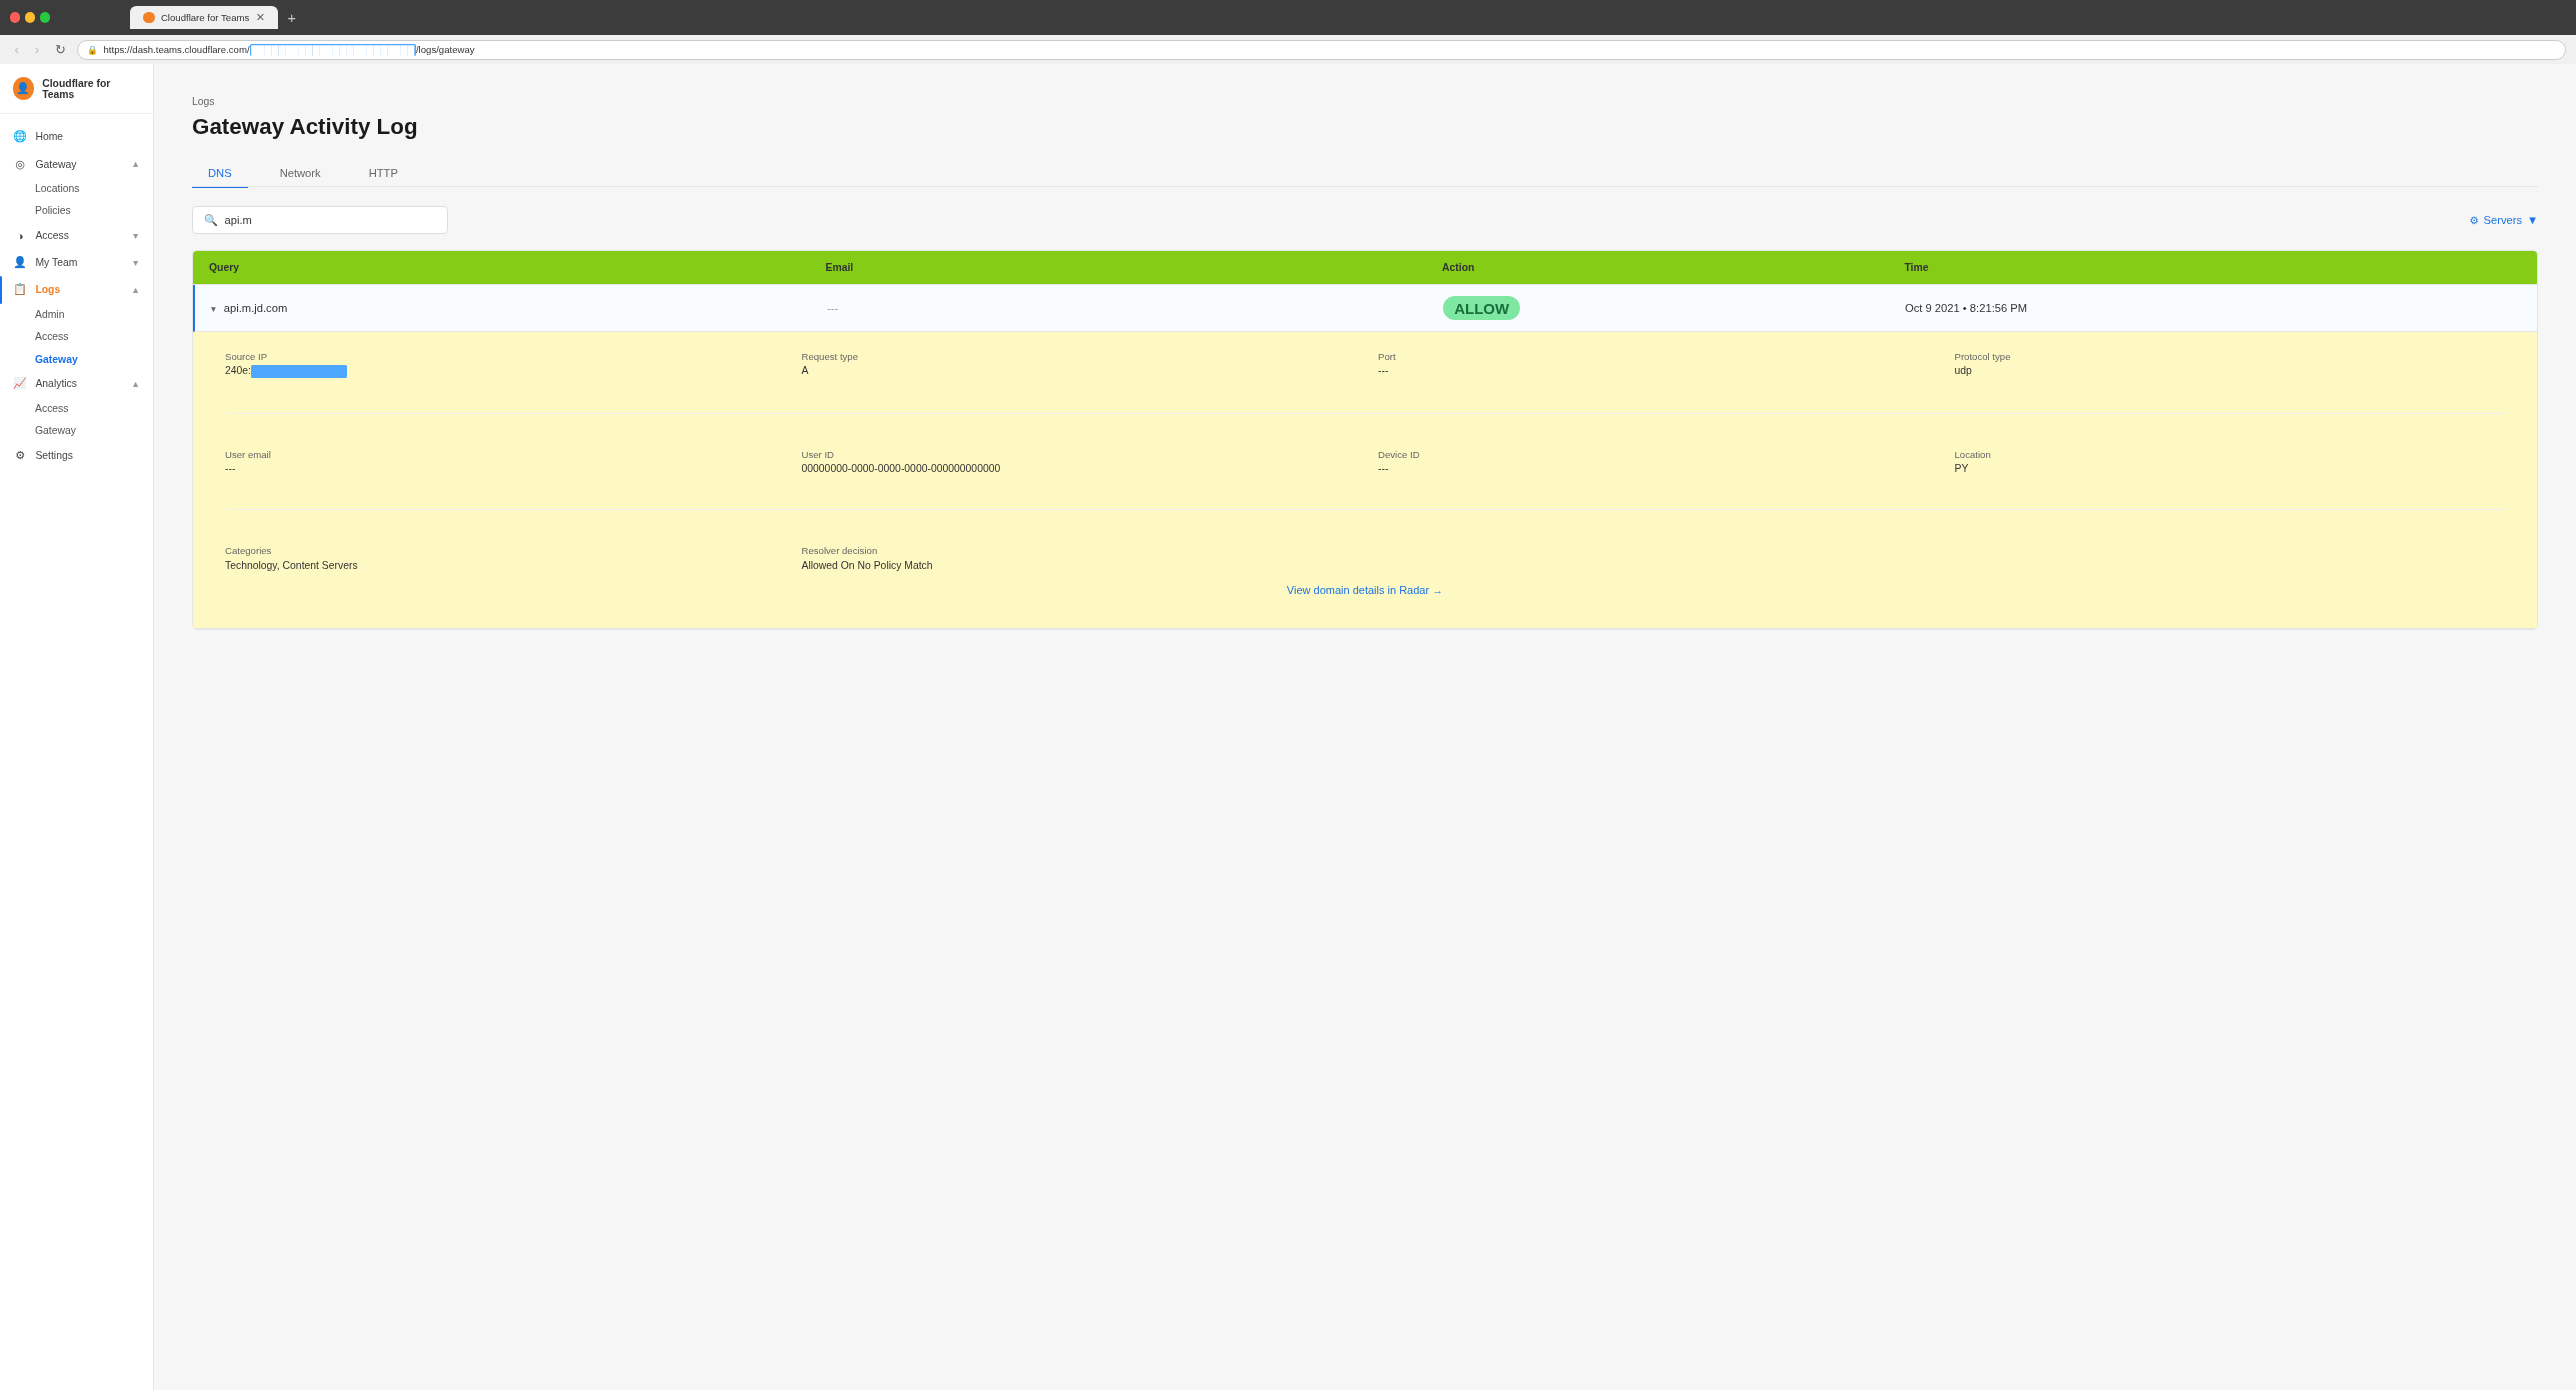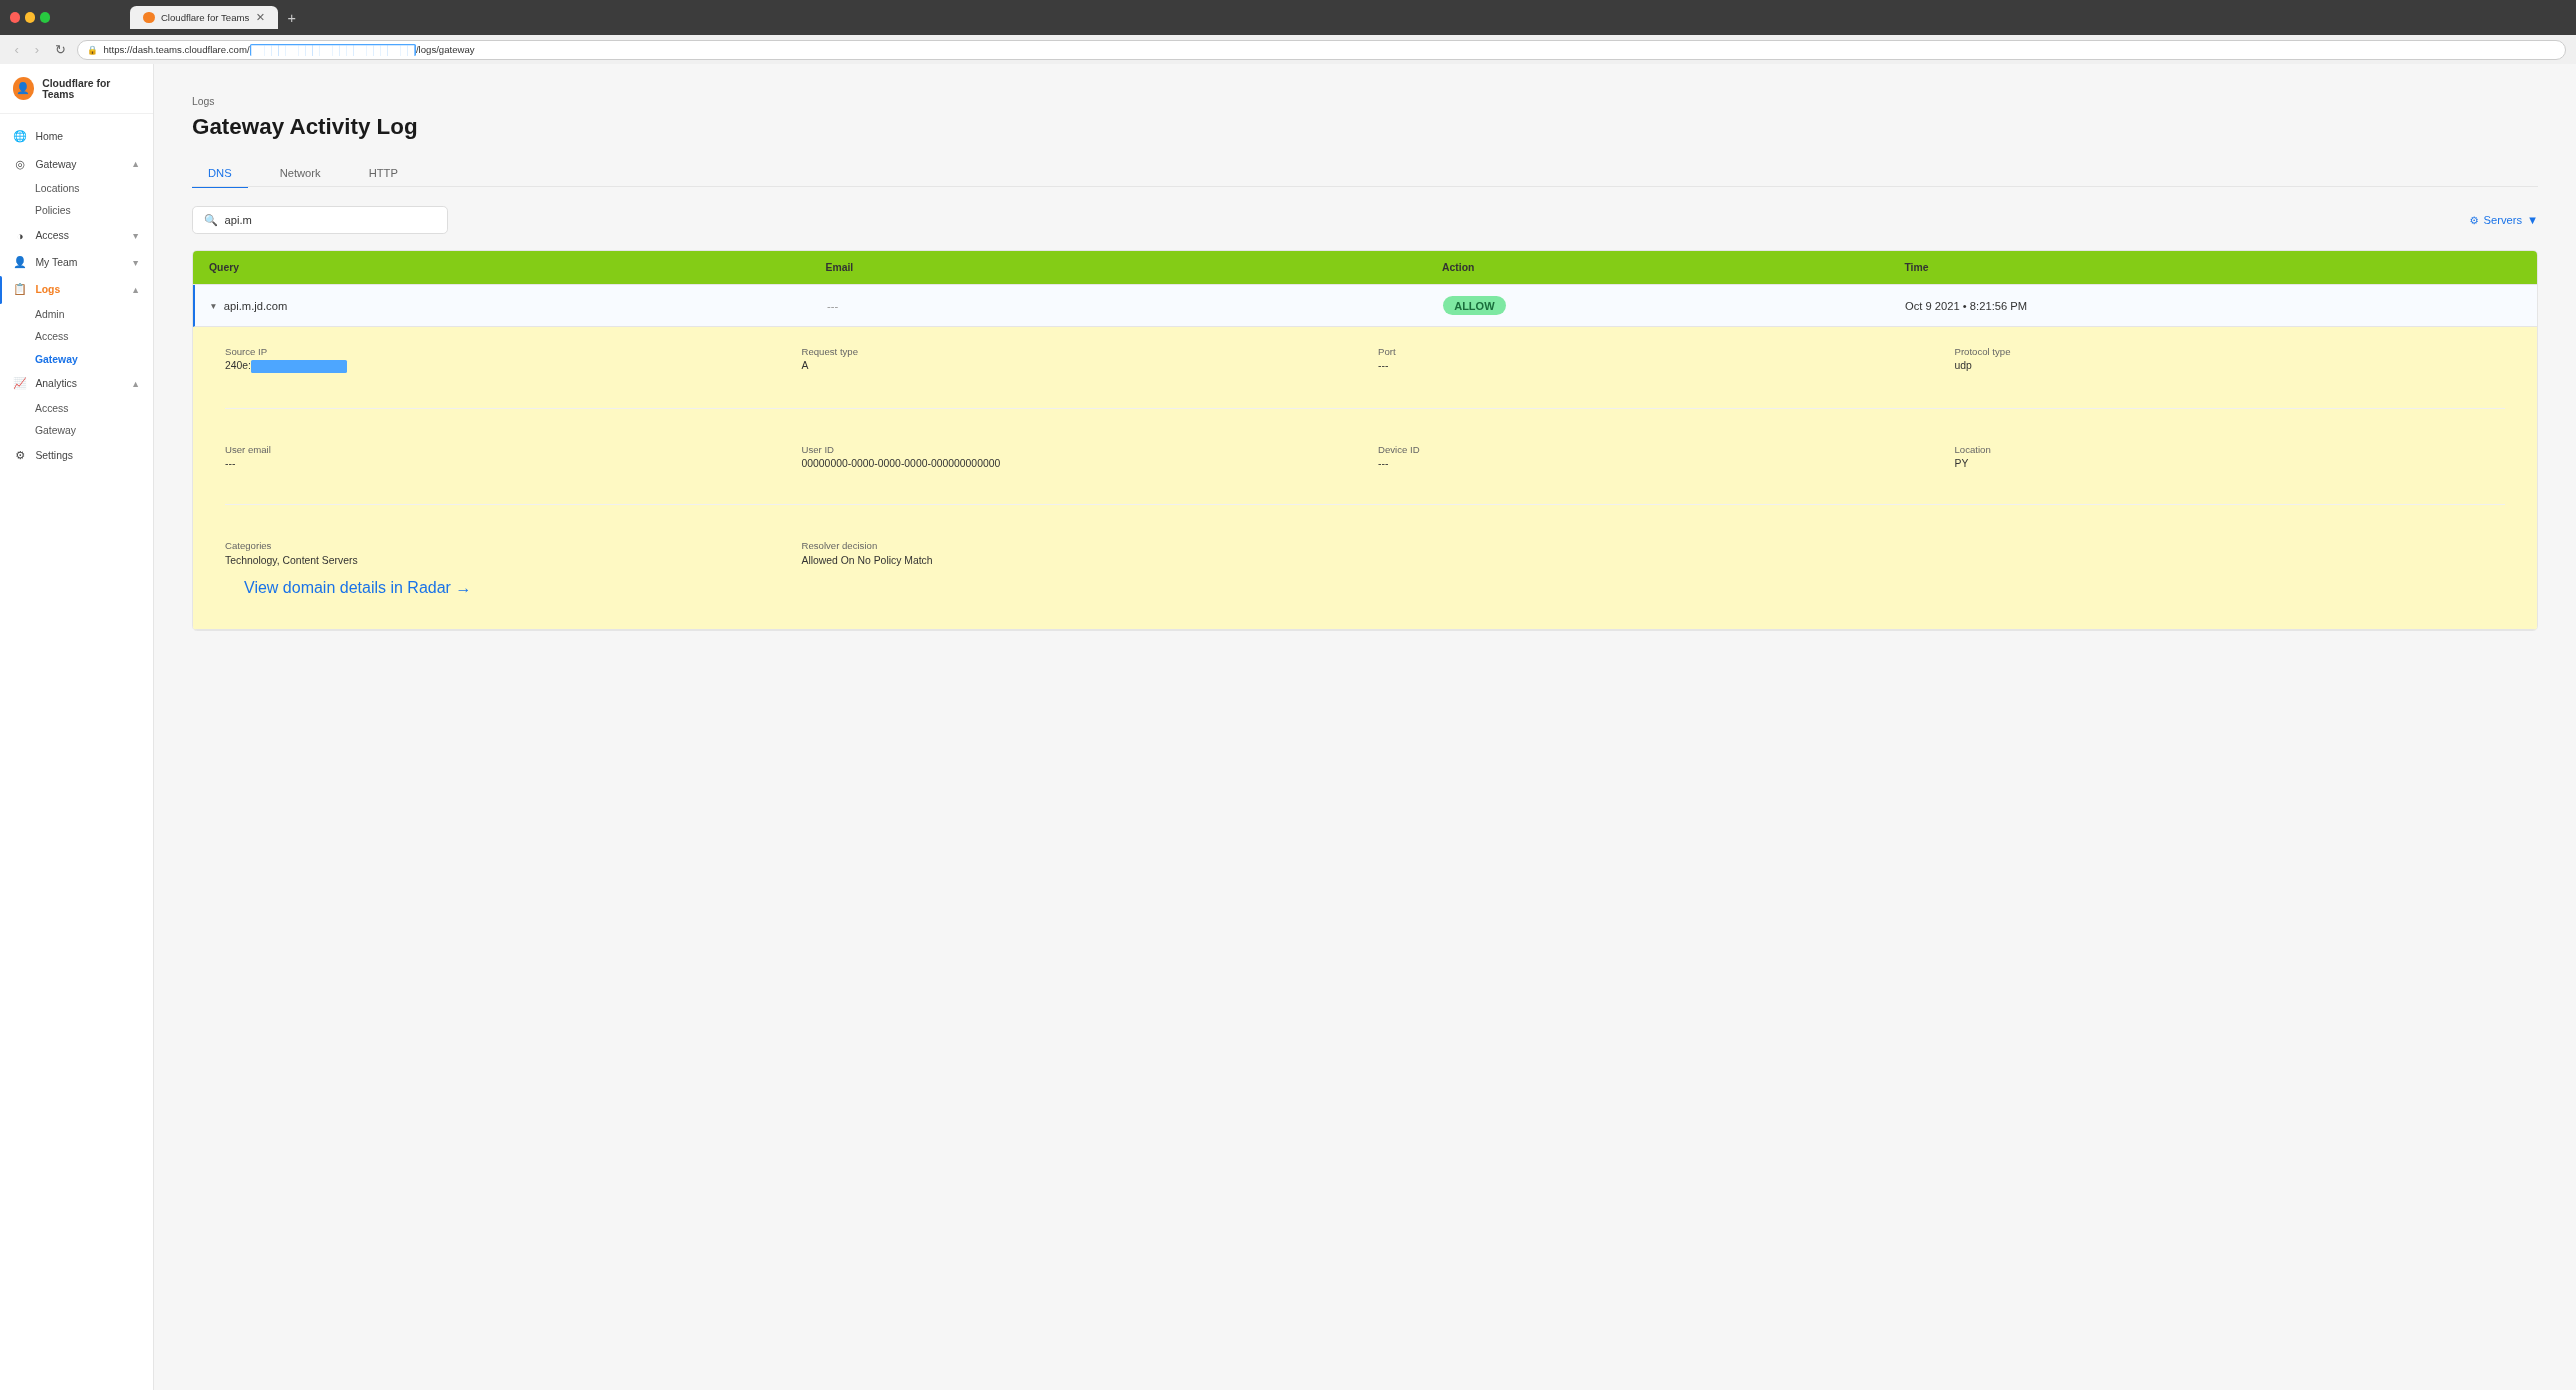--- a/index.html
+++ b/index.html
@@ -62,32 +62,32 @@
 
     
     .table-container { background: white; border: 0.8px solid #e5e5e5; border-radius: 4.8px; overflow: hidden; }
     .table-header { display: grid; grid-template-columns: 2fr 2fr 1.5fr 2fr; padding: 11.2px 16px; background: #84cc16; border-bottom: 0.8px solid #e5e5e5; }
     .table-header-cell { font-size: 10.4px; font-weight: 600; color: #333; }
     .table-row { display: grid; grid-template-columns: 2fr 2fr 1.5fr 2fr; padding: 11.2px 16px; border-bottom: 0.8px solid #e5e5e5; align-items: center; cursor: pointer; }
     .table-row.expanded { border-left: 2.4px solid #1a73e8; background: #f8fbff; }
     .row-cell { font-size: 11.2px; color: #333; }
     .row-chevron { display: inline-flex; align-items: center; gap: 8px; }
     .chevron-icon { color: #666; font-size: 9.6px; }
-    .action-badge { background: #7ee8a2; color: #1a6e3c; font-size: 11px; font-weight: 600; padding: 3.2px 11.2px; border-radius: 16px; display: inline-block; }
+    .action-badge { background: #7ee8a2; color: #1a6e3c; font-size: 15px; font-weight: 600; padding: 3.2px 11.2px; border-radius: 16px; display: inline-block; }
     .dash-text { color: #999; }
 
     
     .detail-panel { background: #fef9c3; border-bottom: 0.8px solid #e5e5e5; padding: 19px 32px; }
     .detail-grid { display: grid; grid-template-columns: 1fr 1fr 1fr 1fr; gap: 19px 26px; }
     .detail-section { margin-bottom: 0; }
     .detail-label { font-size: 9.6px; color: #666; margin-bottom: 3.2px; font-weight: 500; }
     .detail-value { font-size: 10.4px; color: #333; }
     .detail-value .redacted { background: #4da6ff; color: #4da6ff; border-radius: 1.6px; display: inline-block; min-width: 96px; height: 13px; vertical-align: middle; }
     .detail-divider { border: none; border-top: 0.8px solid #f0f0f0; margin: 16px 0; grid-column: 1 / -1; }
-    .view-radar-link { text-align: left; padding: 13px 19px; color: #1a73e8; font-size: 16px; cursor: pointer; }
+    .view-radar-link { text-align: center; padding: 13px 19px; color: #1a73e8; font-size: 11px; cursor: pointer; }
   </style>
 </head>
 <body>
 
 <div class="browser-chrome">
   <div class="browser-titlebar">
     <div class="window-controls">
       <button class="window-btn close"></button>
       <button class="window-btn minimize"></button>
       <button class="window-btn maximize"></button>

